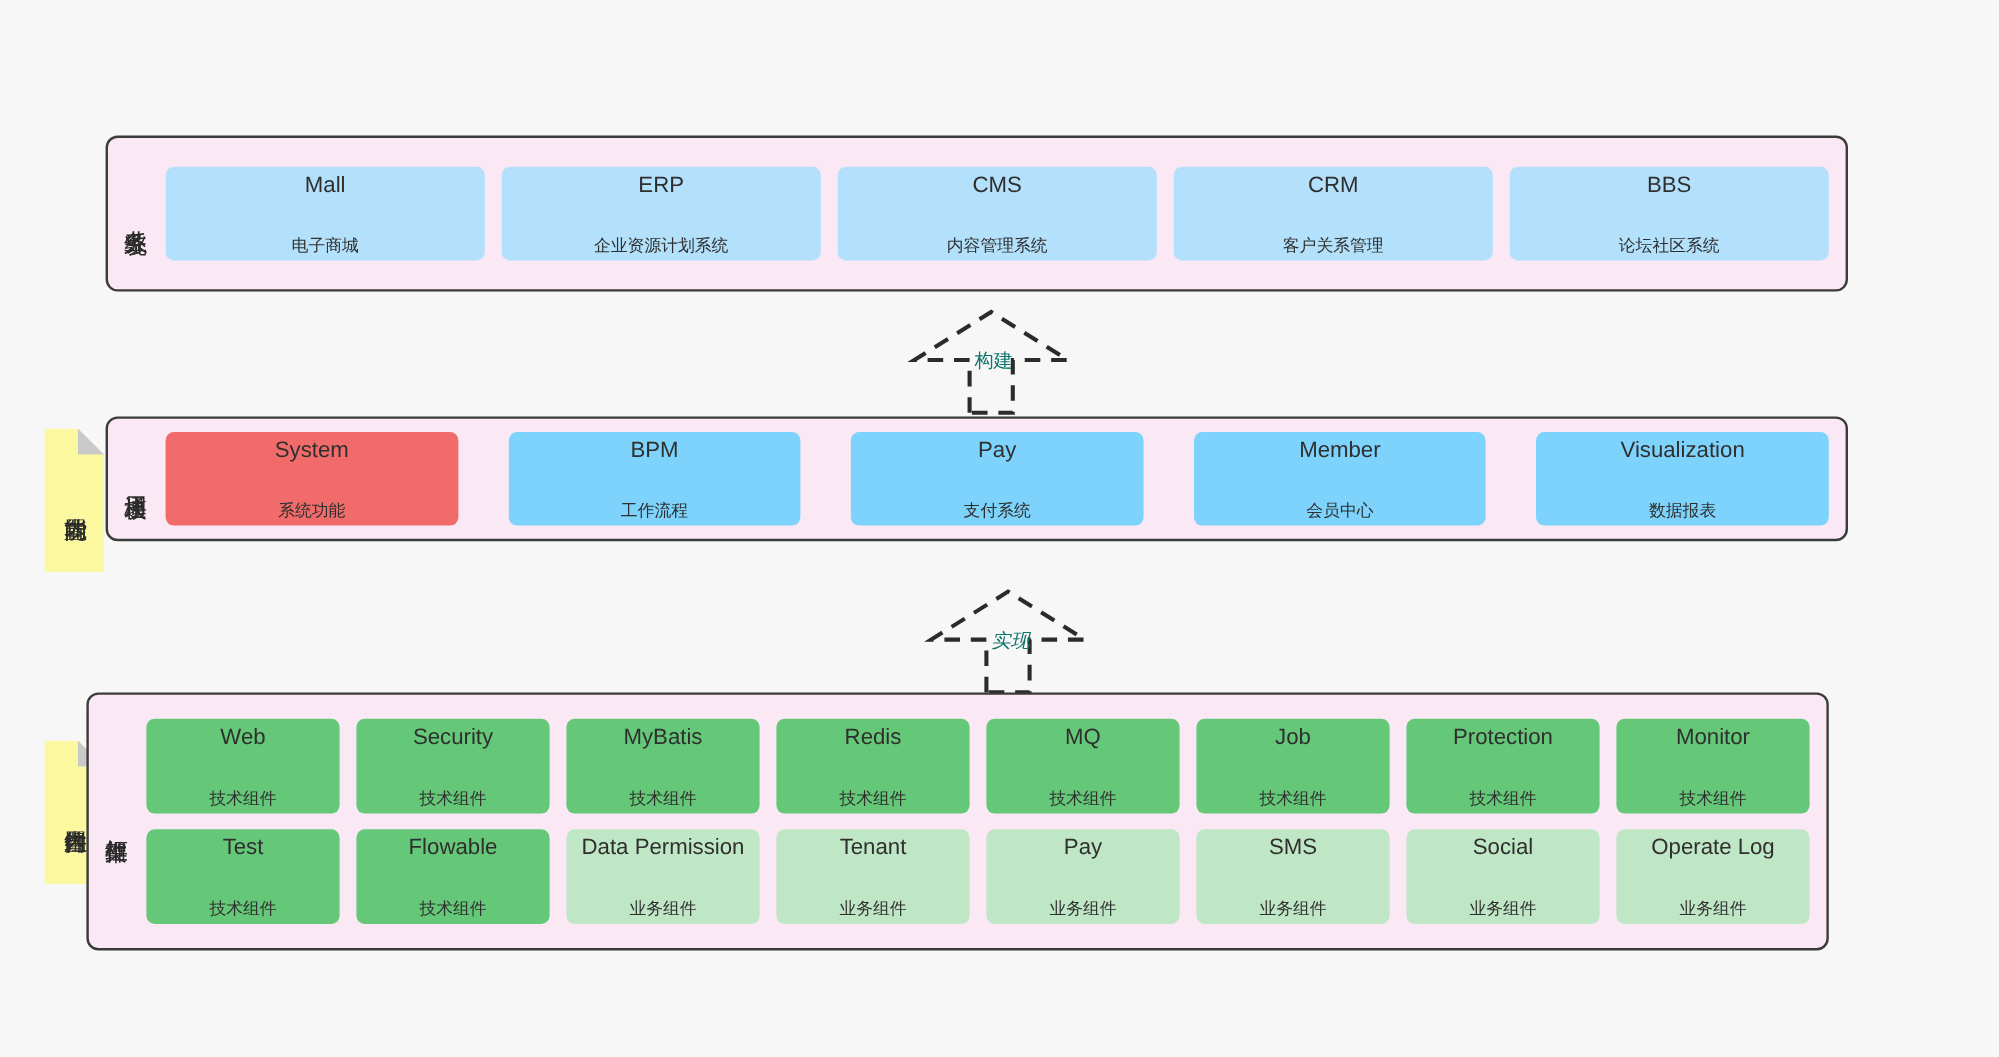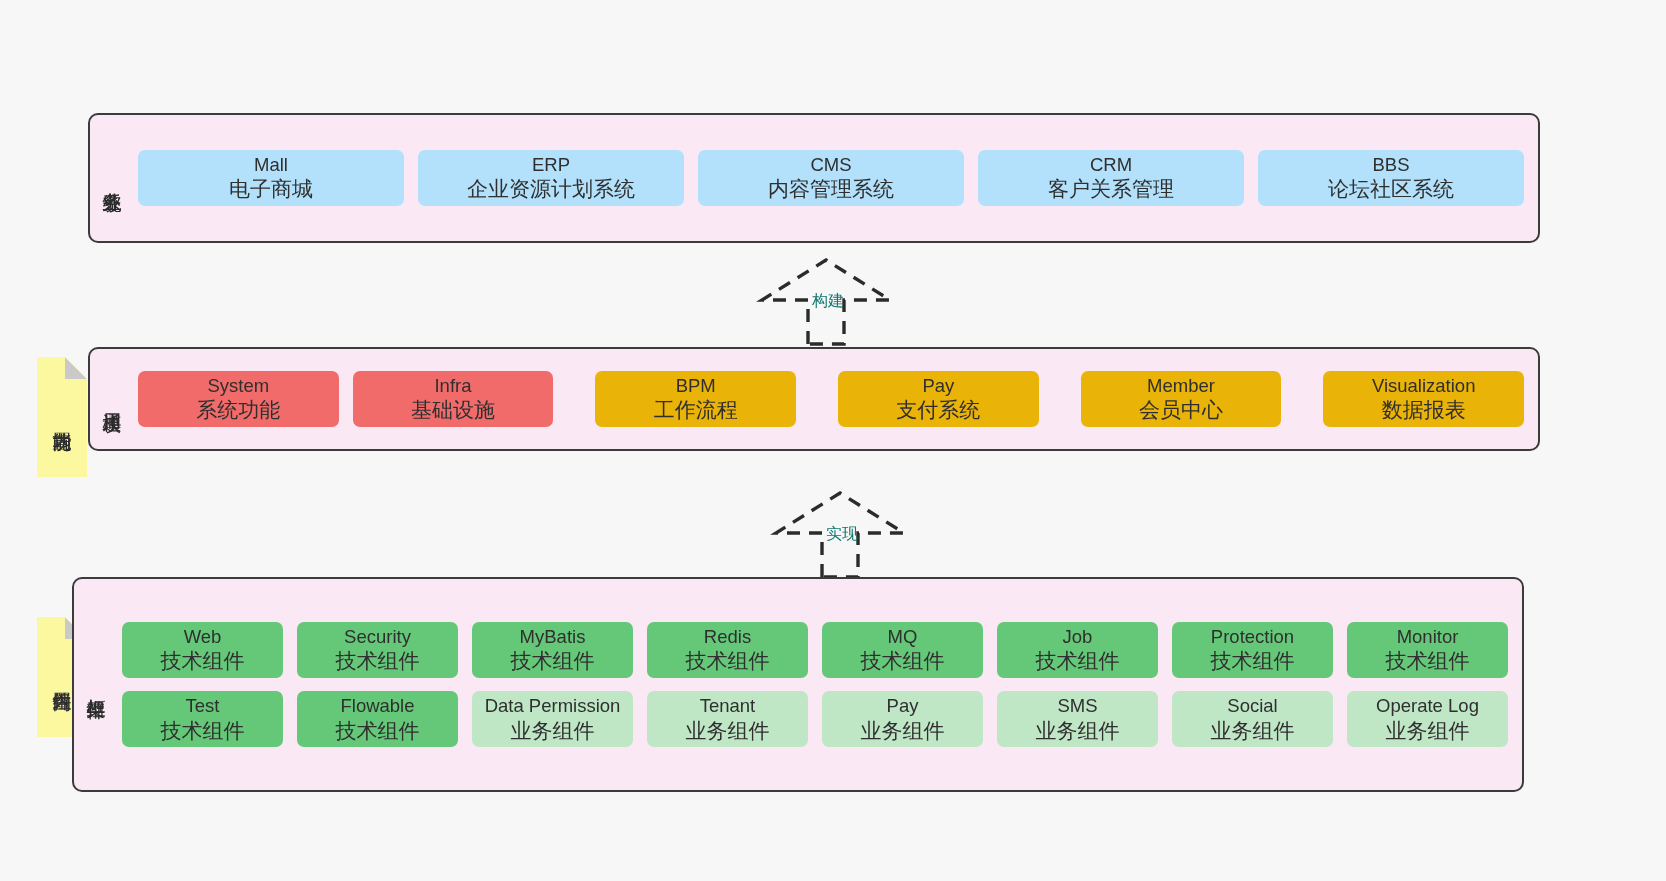--- a/index.html
+++ b/index.html
@@ -67,32 +67,33 @@
     border-radius: 7px;
     display: flex;
     flex-direction: column;
     align-items: center;
     justify-content: center;
     text-align: center;
     color: #2f2f2f;
     line-height: 1.22;
     padding: 4px 6px;
     user-select: none;
+    gap: 31px;
   }
   .card .t-en {
     font-size: 18.5px;
   }
   .card .t-cn {
-    font-size: 21px;
+    font-size: 14px;
     text-align: center;
   }
 
   .c-blue        { background: #b3e0fb; }
   .c-red         { background: #f26b6b; }
-  .c-pink        { background: #eab308; margin-left: 28px; }
+  .c-pink        { background: #7dd3fc; margin-left: 28px; }
   .c-green       { background: #64c878; }
   .c-lightgreen  { background: #bfe7c6; }
 
   
   .note {
     position: absolute;
     box-sizing: border-box;
     background: #fbf8a0;
     color: #2b2b2b;
     font-size: 19px;
@@ -176,24 +177,20 @@
   </div>
 
   <div class="layer" id="layer-modules" style="left:88px; top:347px; width:1452px; height:104px;">
     <div class="layer-title">通用模块</div>
     <div class="layer-body">
       <div class="row">
         <div class="card c-red">
           <span class="t-en">System</span>
           <span class="t-cn">系统功能</span>
         </div>
-        <div class="card c-red">
-          <span class="t-en">Infra</span>
-          <span class="t-cn">基础设施</span>
-        </div>
         <div class="card c-pink">
           <span class="t-en">BPM</span>
           <span class="t-cn">工作流程</span>
         </div>
         <div class="card c-pink">
           <span class="t-en">Pay</span>
           <span class="t-cn">支付系统</span>
         </div>
         <div class="card c-pink">
           <span class="t-en">Member</span>
@@ -205,21 +202,21 @@
         </div>
       </div>
     </div>
   </div>
 
   <div class="arrow" style="left:760px; top:489px; width:160px; height:90px;">
     <svg width="160" height="90" viewBox="0 0 160 90">
       <path d="M 62 88 L 62 44 L 16 44 L 80 4 L 144 44 L 98 44 L 98 88 Z" fill="none" stroke="#2b2b2b" stroke-width="3.4" stroke-dasharray="13 9" stroke-linejoin="miter"></path>
     </svg>
   </div>
-  <div class="arrow-label" style="left:826px; top:524px;">实现</div>
+  <div class="arrow-label" style="left:826px; top:524px;font-style:italic;">实现</div>
 
   <div class="note" id="note-framework" style="left:37px; top:617px; width:50px; height:120px;">
     <span class="fold"></span>
     <span>内置组件</span>
   </div>
 
   <div class="layer" id="layer-framework" style="left:72px; top:577px; width:1452px; height:215px;">
     <div class="layer-title">框架组件</div>
     <div class="layer-body">
 

